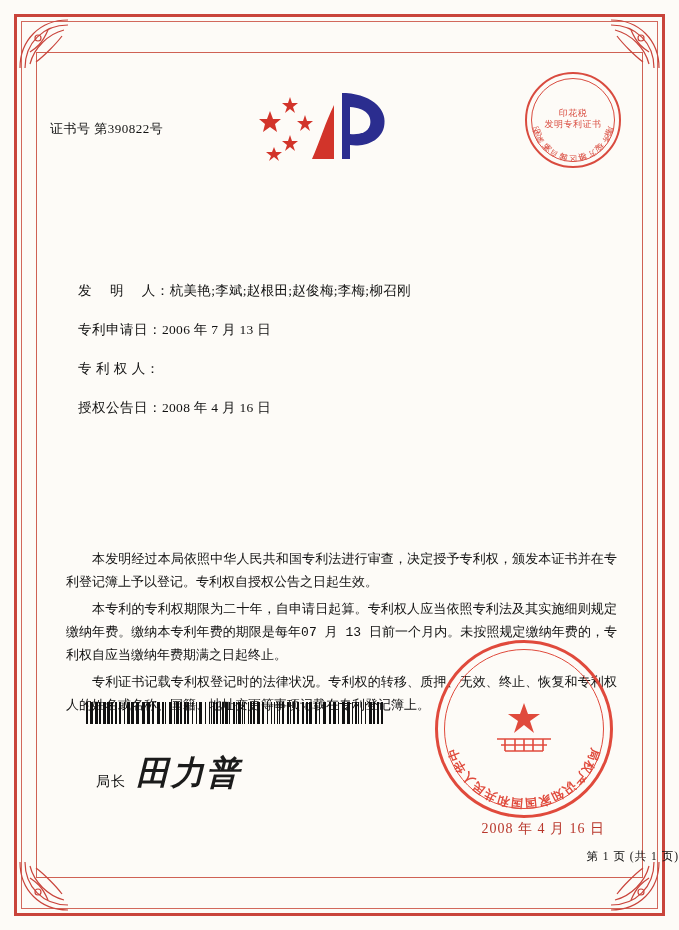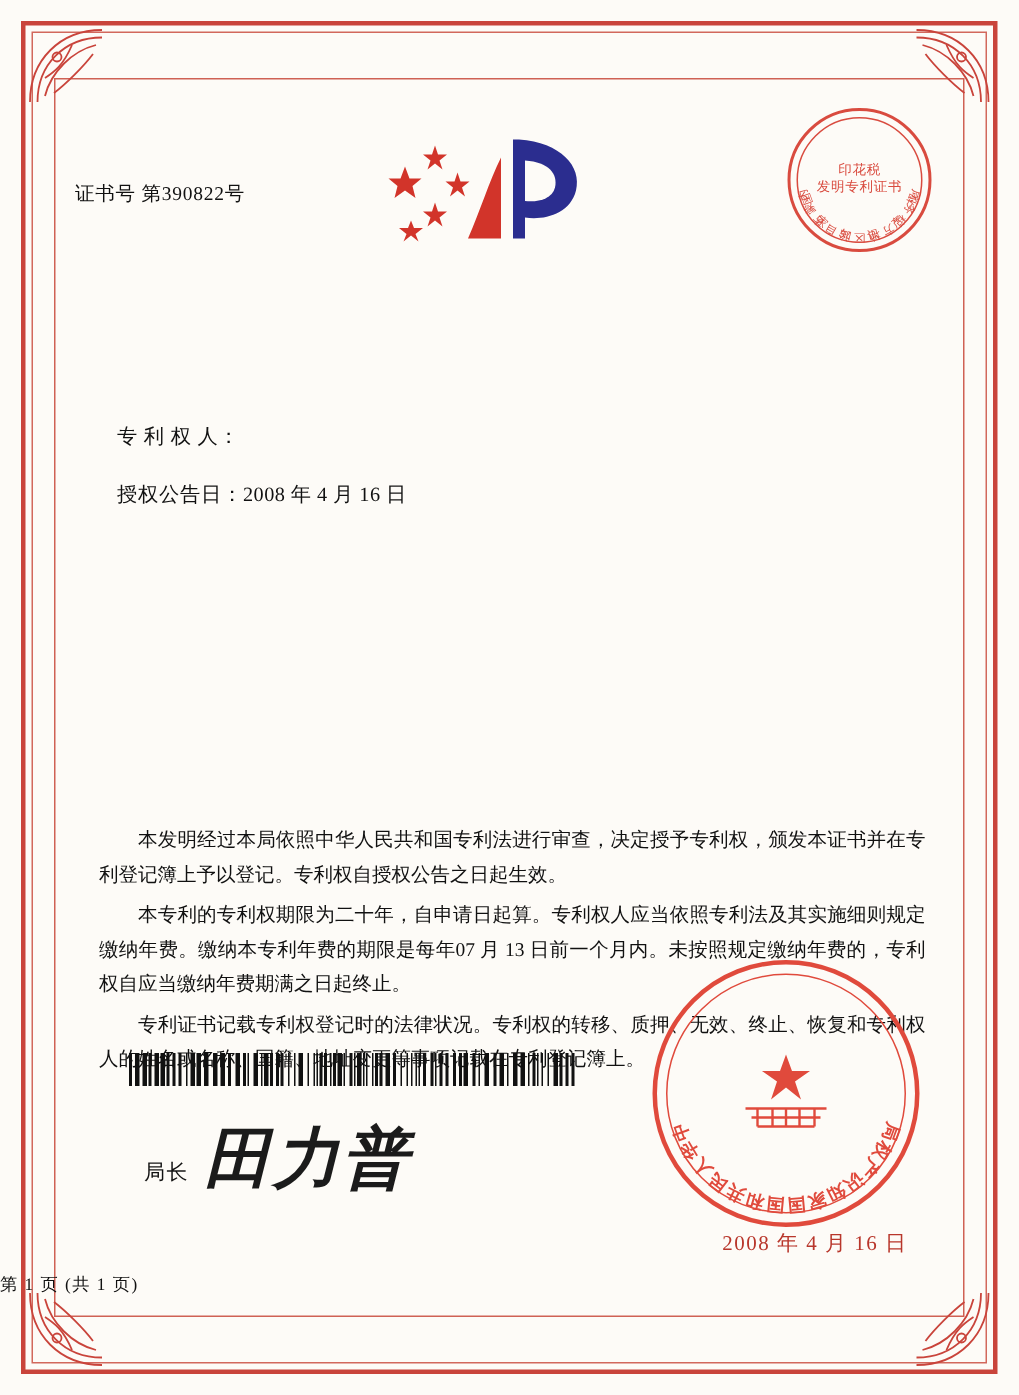--- a/index.html
+++ b/index.html
@@ -142,20 +142,21 @@
     right: 62px;
     top: 548px;
     font-size: 13px;
     line-height: 23px;
     color: #111;
     text-align: justify;
   }
   .body-text p {
     margin: 0 0 4px 0;
     text-indent: 26px;
+    font-family: Liberation Mono, monospace;
   }
   
   .barcode {
     position: absolute;
     left: 86px;
     top: 702px;
     width: 300px;
     height: 22px;
     display: flex;
     align-items: stretch;
@@ -175,21 +176,21 @@
     align-items: flex-end;
   }
   .sig-label {
     font-size: 14px;
     color: #111;
     margin-right: 10px;
     letter-spacing: 1px;
   }
   .sig-script {
     font-family: "DejaVu Serif", serif;
-    font-size: 44px;
+    font-size: 33px;
     font-style: italic;
     font-weight: bold;
     color: #1b1b1b;
     line-height: 34px;
     letter-spacing: 2px;
     border-bottom: 1px solid transparent;
   }
   
   .seal-big {
     position: absolute;
@@ -224,21 +225,21 @@
     font-size: 14px;
     color: #b8362b;
     letter-spacing: 1px;
     font-family: "Liberation Serif", serif;
   }
   
   .page-footer {
     position: absolute;
     left: 0; right: 0;
     bottom: 66px;
-    text-align: left;
+    text-align: right;
     font-size: 11.5px;
     color: #111;
     letter-spacing: 1px;
   }
   .seal-arc span {
     position: absolute;
     left: 50%;
     top: 50%;
     font-size: 12px;
     color: #e04a3c;
@@ -352,20 +353,28 @@
         <span style="transform: translate(-25.43px, 28.24px) rotate(42deg) translate(-50%, -50%);">家</span>
         <span style="transform: translate(-9.19px, 36.87px) rotate(14deg) translate(-50%, -50%);">知</span>
         <span style="transform: translate(9.19px, 36.87px) rotate(-14deg) translate(-50%, -50%);">识</span>
         <span style="transform: translate(25.43px, 28.24px) rotate(-42deg) translate(-50%, -50%);">产</span>
         <span style="transform: translate(35.71px, 13px) rotate(-70deg) translate(-50%, -50%);">权</span>
       </div>
   </div>
 
 
   <div class="fields" id="fieldsContainer">
+      <div class="field-row">
+        <div class="field-label">发 　明 　人：</div>
+        <div class="field-value">杭美艳;李斌;赵根田;赵俊梅;李梅;柳召刚</div>
+      </div>
+      <div class="field-row">
+        <div class="field-label">专利申请日：</div>
+        <div class="field-value">2006 年 7 月 13 日</div>
+      </div>
       <div class="field-row">
         <div class="field-label">专 利 权 人：</div>
       </div>
       <div class="field-row">
         <div class="field-label">授权公告日：</div>
         <div class="field-value">2008 年 4 月 16 日</div>
       </div>
     </div>
 
   <div class="body-text" id="bodyContainer">

